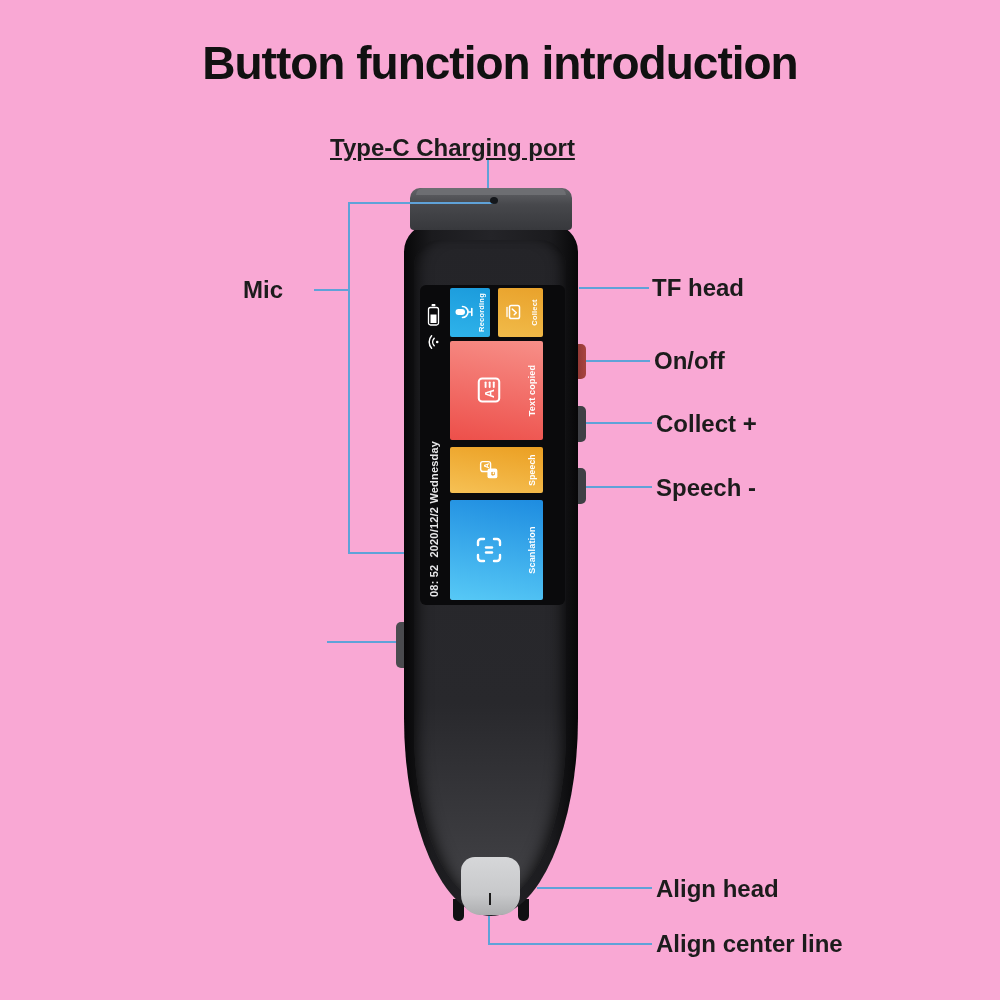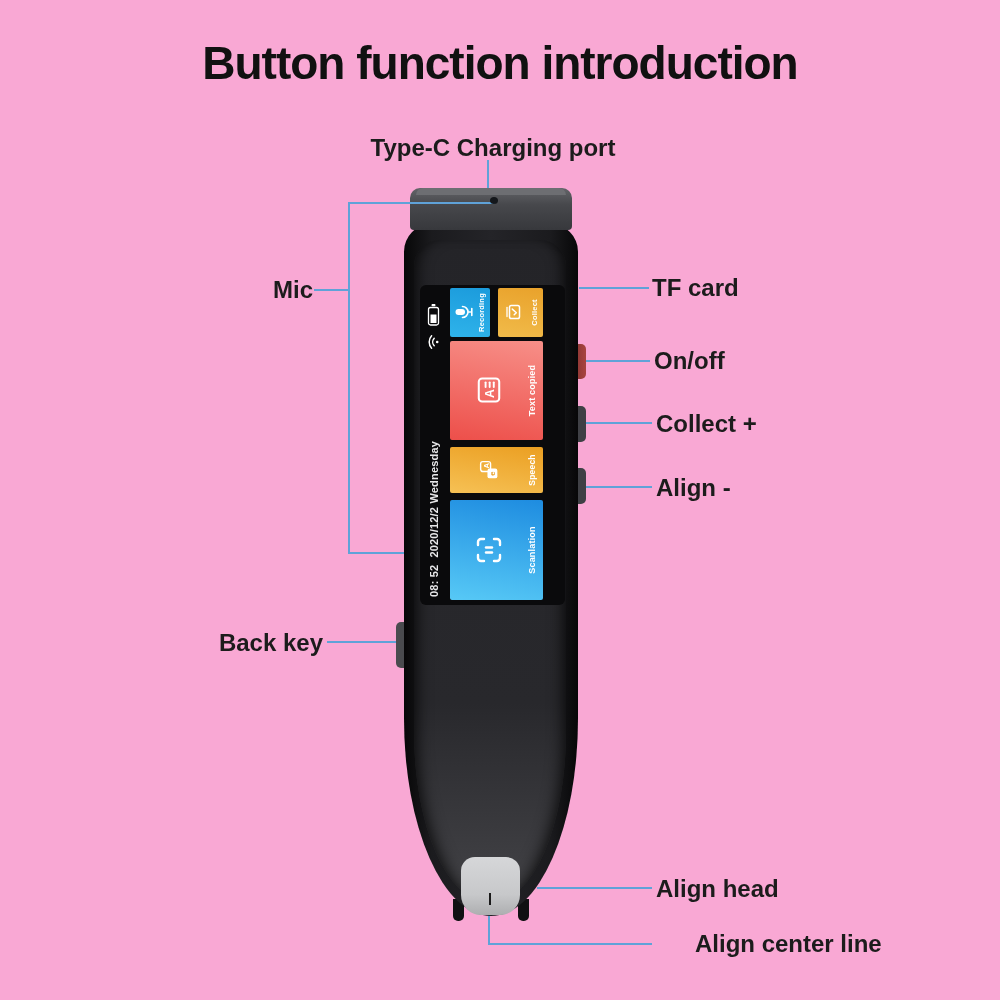--- a/index.html
+++ b/index.html
@@ -3,21 +3,21 @@
 <meta charset="utf-8">
 <style>
   html,body{margin:0;padding:0;background:#ffffff;}
   .stage{position:relative;width:1000px;height:1000px;background:#f9a8d4;overflow:hidden;
          font-family:"Liberation Sans","DejaVu Sans",sans-serif;}
 
   
   .title{position:absolute;left:0;top:36px;width:1000px;text-align:center;
          font-size:46px;font-weight:800;letter-spacing:-1px;color:#111;}
   .lbl{position:absolute;font-size:24px;font-weight:600;color:#1c1c1c;white-space:nowrap;}
-  .lbl.right{text-align:right;}
+  .lbl.right{text-align:center;}
 
   
   .line{position:absolute;background:#5fa2d8;z-index:1;}
   .line.h{height:2px;}
   .line.v{width:2px;}
   .z6{z-index:6;}
 
   
   .cap{position:absolute;left:410px;top:188px;width:162px;height:42px;z-index:4;
        border-radius:10px 10px 4px 4px;
@@ -72,29 +72,28 @@
   .t-collect{left:268px;top:78px;width:49px;height:45px;
        background:linear-gradient(100deg,#f1bb4a,#e9a22b);}
 </style>
 </head>
 <body>
 
 <div class="stage">
 
   <div class="title">Button function introduction</div>
 
-  <div class="lbl" style="left:330px;top:134px;width:326px;text-align:center;">Type-C Charging port</div>
+  <div class="lbl" style="left:330px;top:134px;width:326px;text-decoration:underline;">Type-C Charging port</div>
   <div class="lbl right" style="left:213px;top:276px;width:100px;">Mic</div>
-  <div class="lbl" style="left:652px;top:274px;">TF card</div>
+  <div class="lbl" style="left:652px;top:274px;">TF head</div>
   <div class="lbl" style="left:654px;top:347px;text-align:right;">On/off</div>
   <div class="lbl" style="left:656px;top:410px;">Collect +</div>
-  <div class="lbl" style="left:656px;top:474px;">Align -</div>
-  <div class="lbl right" style="left:173px;top:629px;width:150px;">Back key</div>
+  <div class="lbl" style="left:656px;top:474px;">Speech -</div>
   <div class="lbl" style="left:656px;top:875px;">Align head</div>
-  <div class="lbl" style="left:656px;top:930px;margin-left:39px;">Align center line</div>
+  <div class="lbl" style="left:656px;top:930px;">Align center line</div>
 
   <div class="line v" style="left:487px;top:160px;height:28px;"></div>
   <div class="line h" style="left:314px;top:289px;width:35px;"></div>
   <div class="line v" style="left:348px;top:202px;height:352px;"></div>
   <div class="line h z6" style="left:349px;top:202px;width:146px;"></div>
   <div class="line h" style="left:349px;top:552px;width:57px;"></div>
   <div class="line h" style="left:579px;top:287px;width:70px;"></div>
   <div class="line h" style="left:584px;top:360px;width:66px;"></div>
   <div class="line h" style="left:584px;top:422px;width:68px;"></div>
   <div class="line h" style="left:584px;top:486px;width:68px;"></div>

